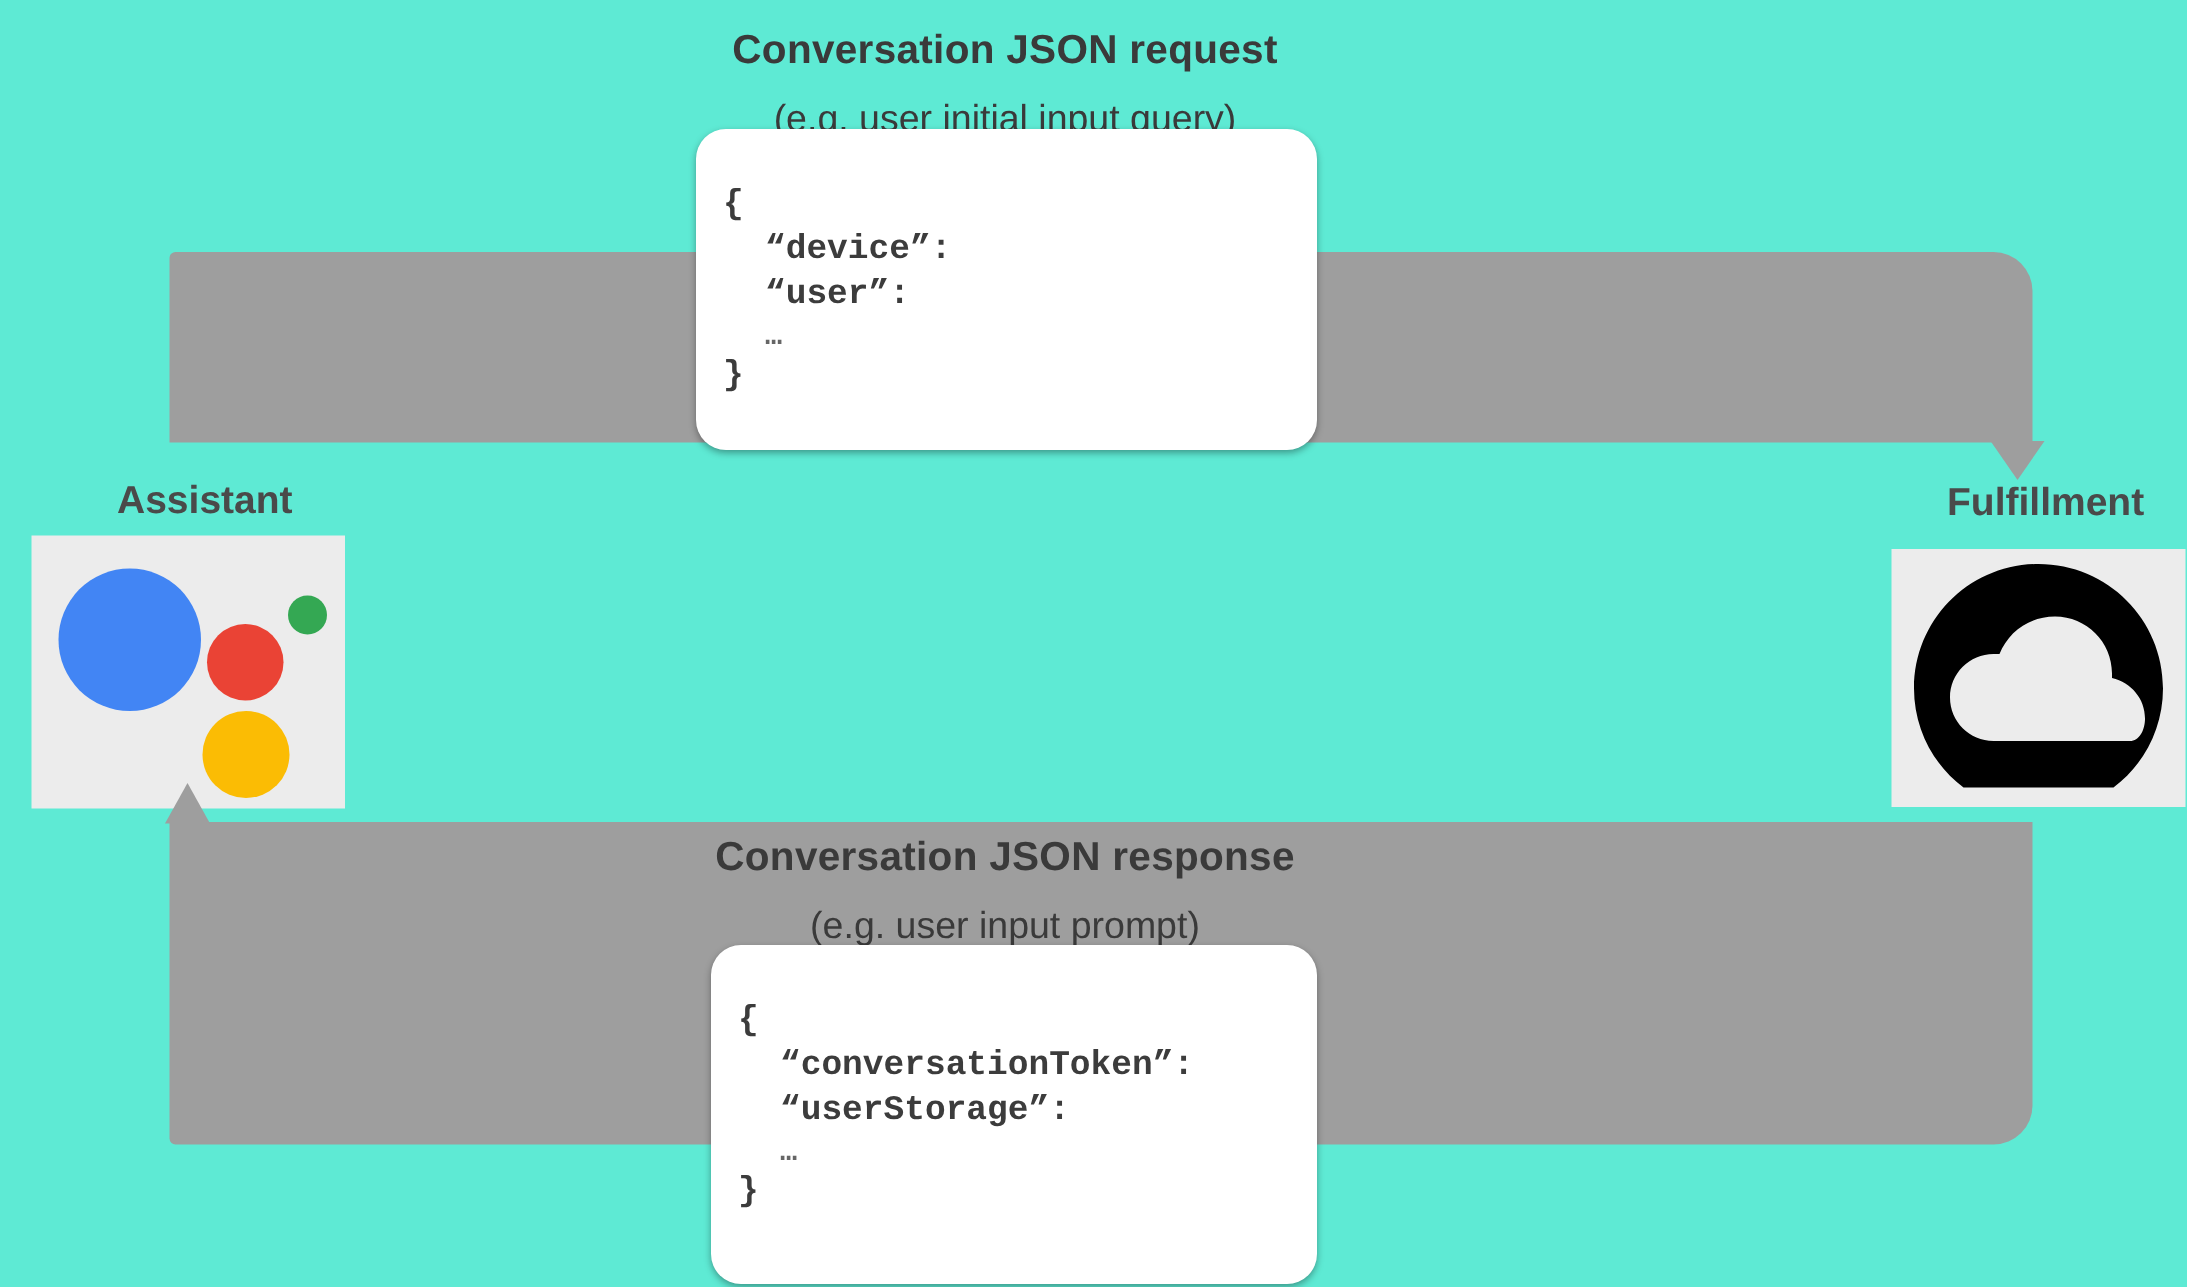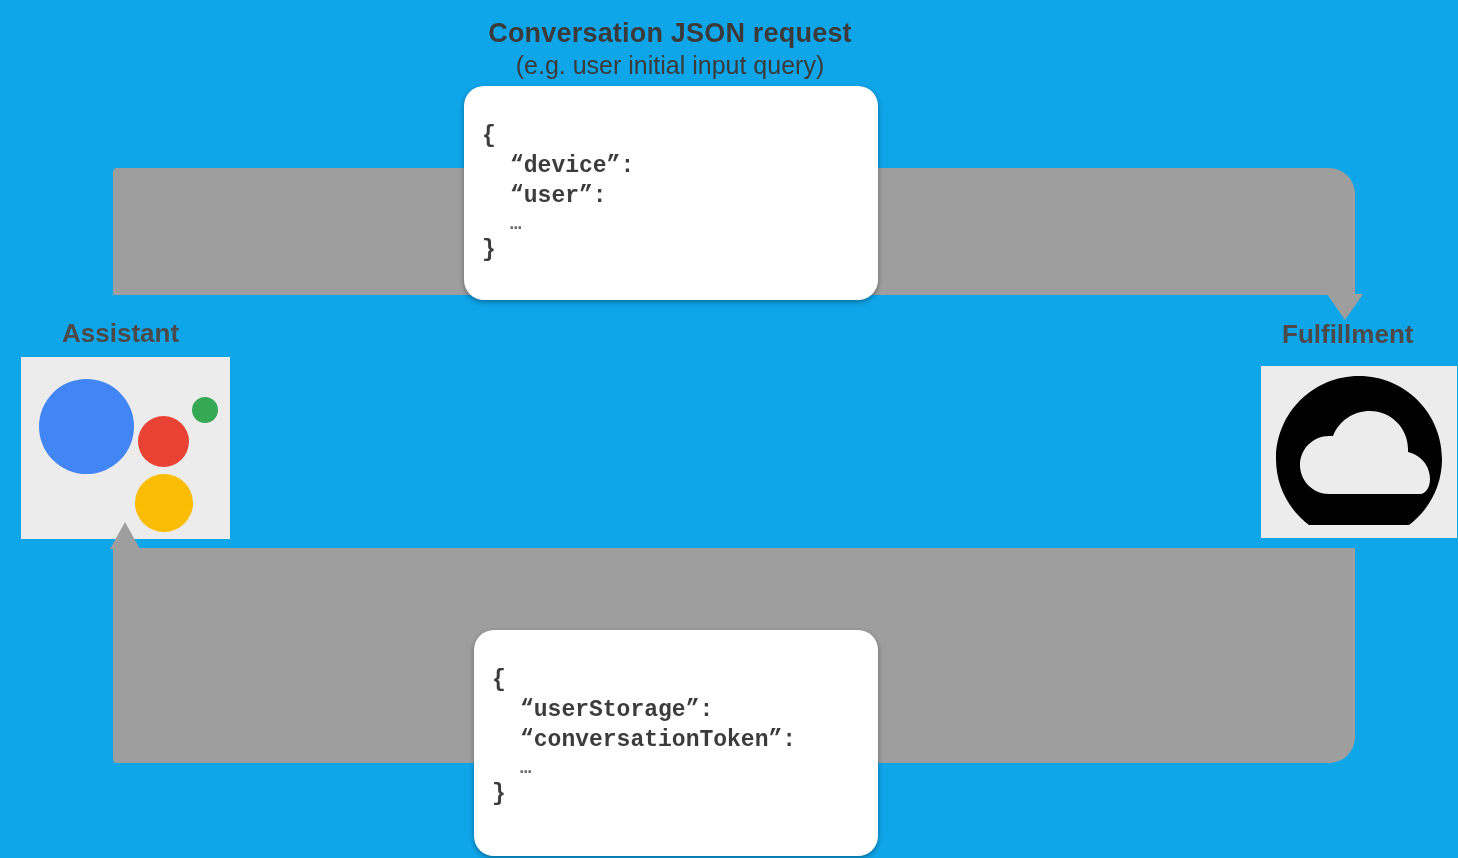--- a/index.html
+++ b/index.html
@@ -9,21 +9,21 @@
     height: 858px;
     background: #000000;
     overflow: hidden;
     font-family: "Liberation Sans", sans-serif;
   }
 
   #stage {
     position: relative;
     width: 1458px;
     height: 858px;
-    background: #0ea5e9;
+    background: #5eead4;
   }
 
   
   .arrow-band {
     position: absolute;
     background: #9e9e9e;
   }
   #arrow-request {
     left: 113px;
     top: 168px;
@@ -75,21 +75,21 @@
   .label-title {
     font-size: 27px;
     font-weight: 700;
     letter-spacing: 0.2px;
     color: #3a3a3a;
   }
   .label-sub {
     font-size: 25px;
     font-weight: 400;
     color: #3a3a3a;
-    margin-top: 3px;
+    margin-top: 17px;
   }
   #label-request { left: 330px; top: 18px; width: 680px; }
   #label-response { left: 330px; top: 556px; width: 680px; }
 
   
   .json-card {
     position: absolute;
     background: #ffffff;
     border-radius: 20px;
     font-family: "Liberation Mono", "DejaVu Sans Mono", monospace;
@@ -124,20 +124,21 @@
   
   #cloud-icon { position: absolute; left: 8px; top: 6px; width: 180px; height: 160px; }
 
   
   .strip-label {
     position: absolute;
     color: #4a4a4a;
     font-size: 26px;
     font-weight: 700;
     white-space: nowrap;
+    margin-left: 16px;
   }
   #label-assistant   { left: 62px;   top: 318px; }
   #label-fulfillment { left: 1282px; top: 319px; }
 </style>
 </head>
 <body>
 
 <div id="stage">
 
   <div class="arrow-band" id="arrow-request"></div>
@@ -187,22 +188,26 @@
         C 152 83, 161 94, 161 107
         C 161 115, 157 122, 151 122
         Z
       "></path>
     </svg>
   </div>
 
   <div class="arrow-band" id="arrow-response"></div>
   <div class="arrow-head" id="arrowhead-response"></div>
 
+  <div class="label-block" id="label-response">
+    <div class="label-title">Conversation JSON response</div>
+    <div class="label-sub">(e.g. user input prompt)</div>
+  </div>
 
   <div class="json-card" id="json-response">
     <div class="json-line">{</div>
+    <div class="json-line json-indent">“conversationToken”:</div>
     <div class="json-line json-indent">“userStorage”:</div>
-    <div class="json-line json-indent">“conversationToken”:</div>
     <div class="json-line json-ellipsis">…</div>
     <div class="json-line">}</div>
   </div>
 
 </div>
 
 </body></html>

